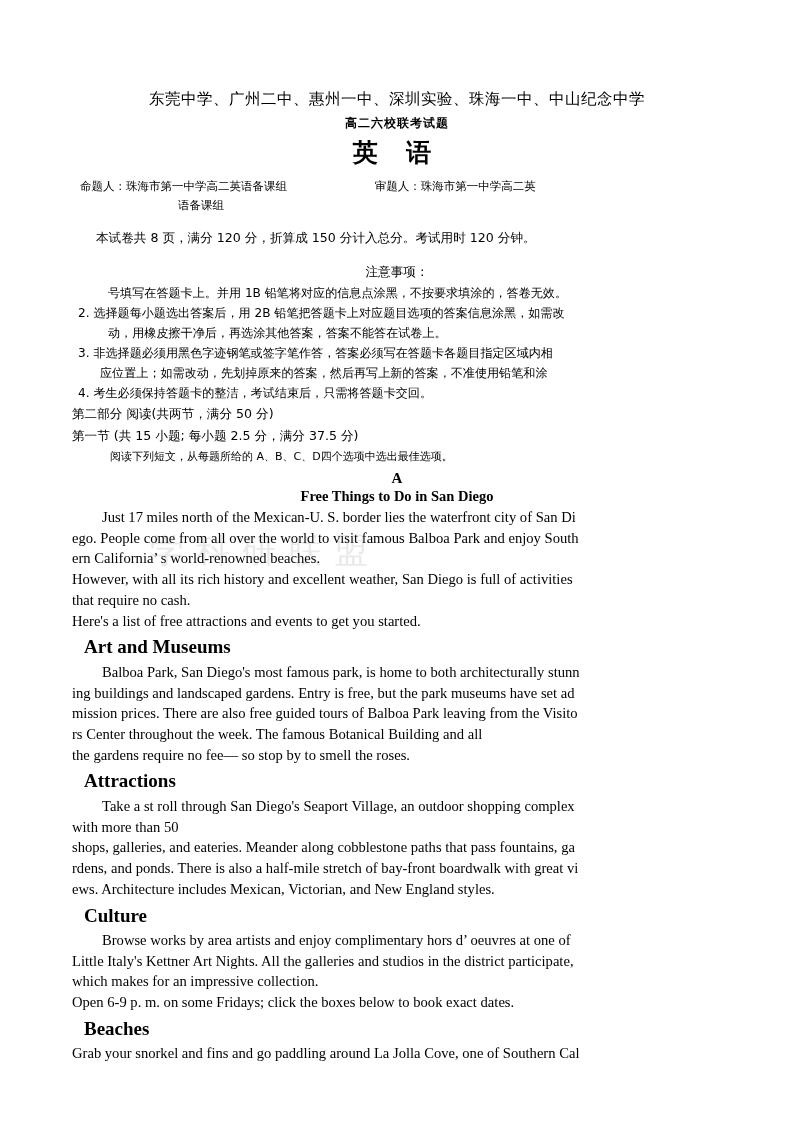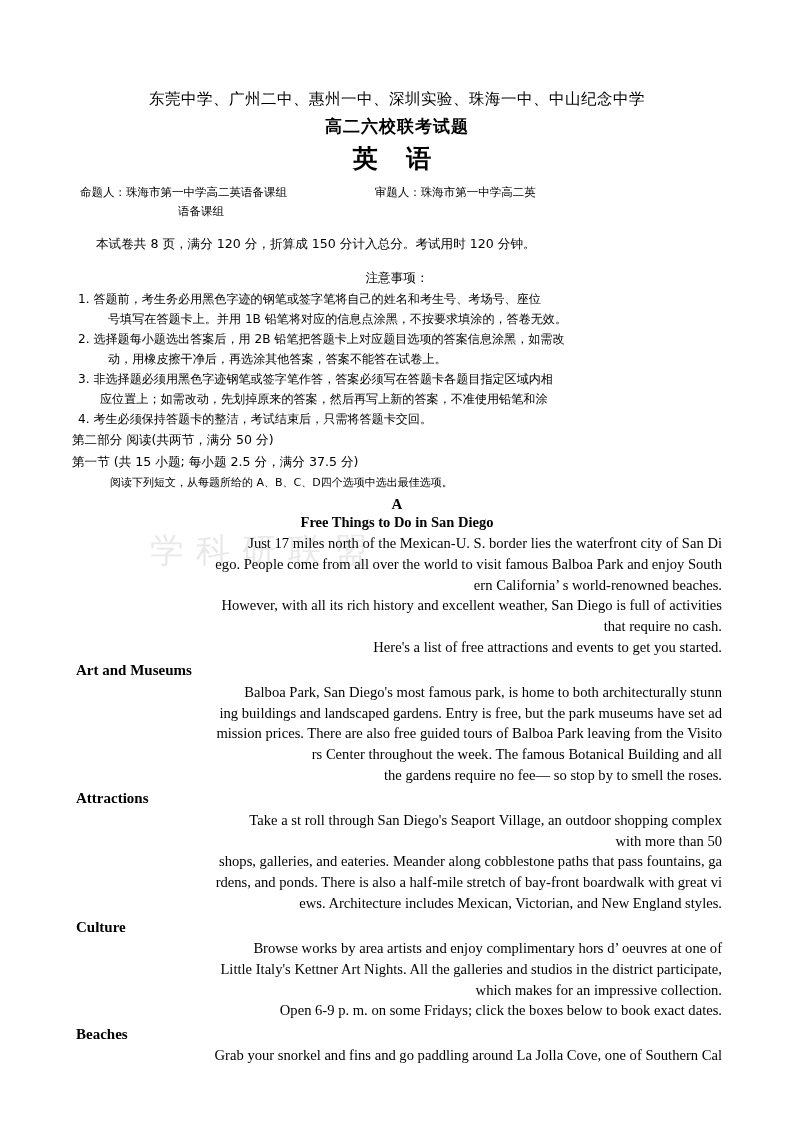--- a/index.html
+++ b/index.html
@@ -41,21 +41,21 @@
   .school-line {
     font-family: "DejaVu Sans", sans-serif;
     font-size: 15.5px;
     text-align: center;
     letter-spacing: 0.5px;
     margin: 0 0 4px 0;
     line-height: 1.5;
   }
   .exam-title {
     font-family: Liberation Mono, monospace;
-    font-size: 17px;
+    font-size: 12px;
     font-weight: bold;
     text-align: center;
     margin: 2px 0 2px 0;
     letter-spacing: 1px;
   }
   .subject {
     font-family: "DejaVu Serif", serif;
     font-size: 25px;
     font-weight: bold;
     text-align: center;
@@ -135,31 +135,31 @@
     font-family: "Liberation Serif", serif;
     font-weight: bold;
     font-size: 14.5px;
     margin: 0 0 2px 0;
   }
   .en {
     font-family: "Liberation Serif", serif;
     font-size: 14.6px;
     line-height: 1.42;
     margin: 0;
-    text-align: right;
+    text-align: left;
   }
   .en.indent {
     text-indent: 30px;
   }
   .subhead {
     font-family: "Liberation Serif", serif;
     font-weight: bold;
-    font-size: 15px;
+    font-size: 19px;
     line-height: 1.5;
-    margin: 2px 0 0 4px;
+    margin: 2px 0 0 12px;
   }
 </style>
 </head>
 <body>
 
 <div class="page">
 
   <div class="watermark">学科研联盟</div>
 
   <div class="school-line cn">东莞中学、广州二中、惠州一中、深圳实验、珠海一中、中山纪念中学</div>
@@ -170,21 +170,20 @@
     <span>命题人：珠海市第一中学高二英语备课组</span>
     <span class="right">审题人：珠海市第一中学高二英</span>
     <span class="second">语备课组</span>
   </div>
 
   <div class="para indent1">本试卷共 8 页，满分 120 分，折算成 150 分计入总分。考试用时 120 分钟。</div>
 
   <div class="notice-title">注意事项：</div>
 
   <div class="notice-item">
-    <span>1. 答题前，考生务必用黑色字迹的钢笔或签字笔将自己的姓名和考生号、考场号、座位</span>
     <span class="cont">号填写在答题卡上。并用 1B 铅笔将对应的信息点涂黑，不按要求填涂的，答卷无效。</span>
   </div>
   <div class="notice-item">
     <span>2. 选择题每小题选出答案后，用 2B 铅笔把答题卡上对应题目选项的答案信息涂黑，如需改</span>
     <span class="cont">动，用橡皮擦干净后，再选涂其他答案，答案不能答在试卷上。</span>
   </div>
   <div class="notice-item">
     <span>3. 非选择题必须用黑色字迹钢笔或签字笔作答，答案必须写在答题卡各题目指定区域内相</span>
     <span class="cont2">应位置上；如需改动，先划掉原来的答案，然后再写上新的答案，不准使用铅笔和涂</span>
   </div>

